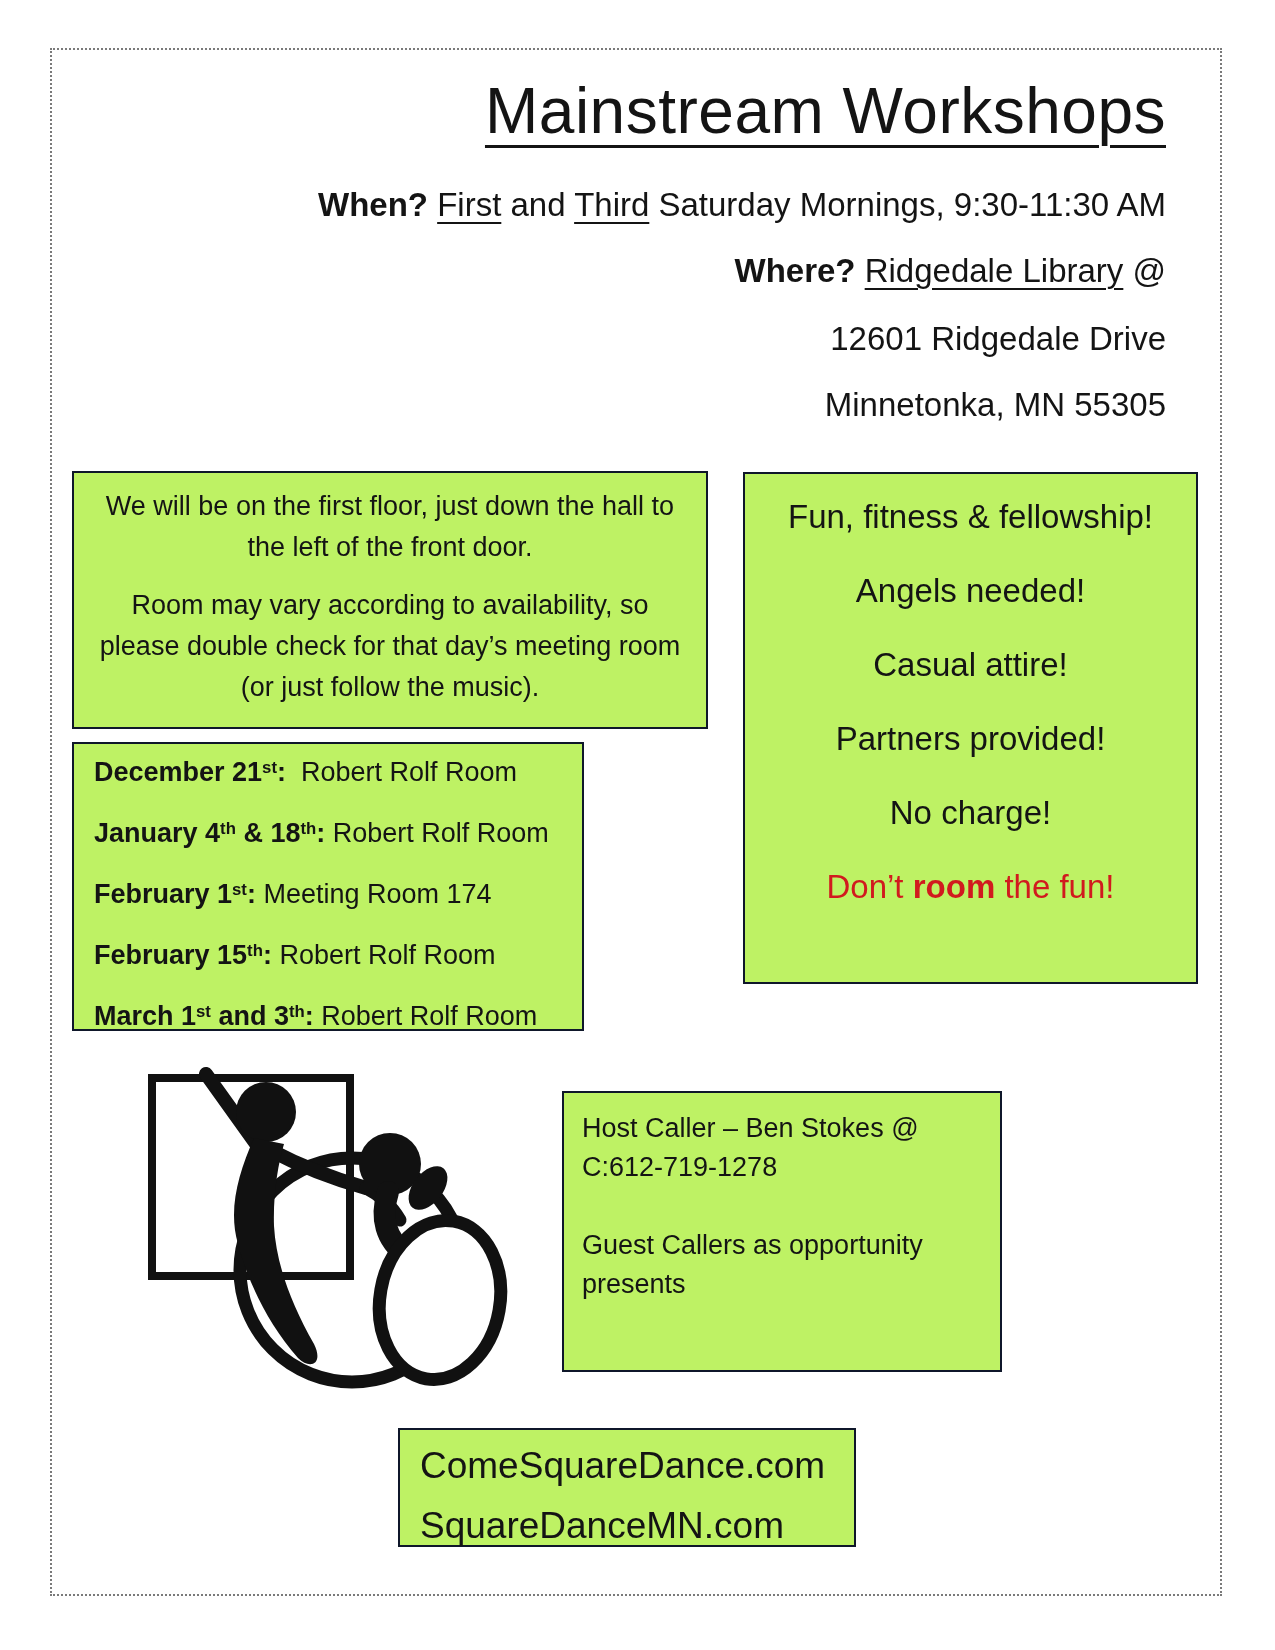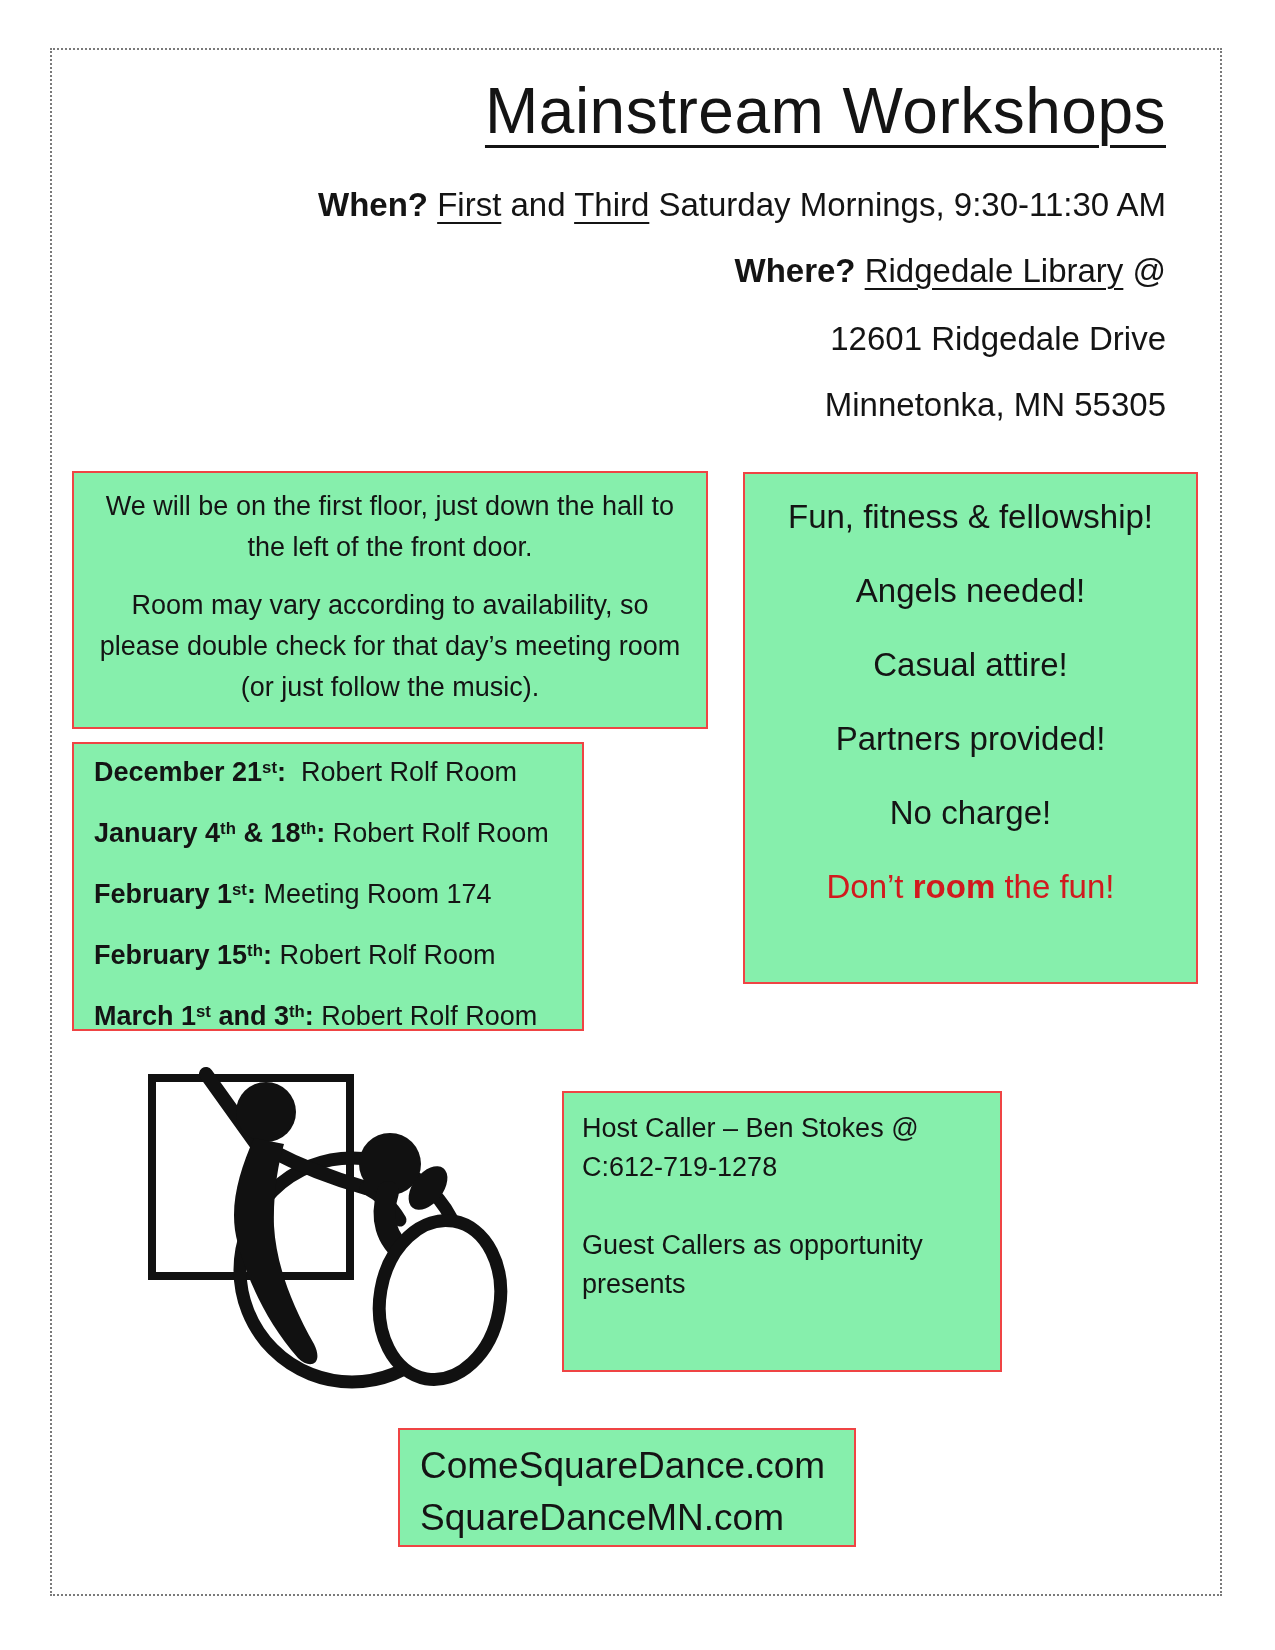--- a/index.html
+++ b/index.html
@@ -17,21 +17,21 @@
   .title-line { top:74px; font-size:64px; letter-spacing:0.5px; }
   .title-line .u-title {
     text-decoration:underline; text-decoration-thickness:3px; text-underline-offset:12px;
   }
   .when-line  { top:186px; font-size:33px; }
   .where-line { top:252px; font-size:33px; }
   .addr1 { top:320px; font-size:33px; }
   .addr2 { top:386px; font-size:33px; }
   .b { font-weight:bold; }
   .u { text-decoration:underline; text-underline-offset:6px; text-decoration-thickness:2px; }
-  .box { position:absolute; border:2px solid #ef4444; background:#86efac; box-sizing:border-box; }
+  .box { position:absolute; border:2px solid #0f172a; background:#bef264; box-sizing:border-box; }
   .note-box {
     left:72px; top:471px; width:636px; height:258px;
     font-size:27px; line-height:41px; text-align:center; padding:13px 24px;
   }
   .note-box p { margin:0 0 17px 0; }
   .schedule-box {
     left:72px; top:742px; width:512px; height:289px;
     font-size:27px; padding:14px 0 0 20px;
   }
   .schedule-line { line-height:28px; margin-bottom:29px; white-space:pre-wrap; }
@@ -48,21 +48,21 @@
   }
   .email-link {
     color:#5b7d95; text-decoration:underline; text-underline-offset:5px; cursor:pointer;
   }
   .spacer-line { height:39px; }
   .sites-box {
     left:398px; top:1428px; width:458px; height:119px;
     font-size:37px; padding:16px 0 0 20px;
   }
   .site-line { line-height:40px; }
-  .site-line + .site-line { margin-top:12px; }
+  .site-line + .site-line { margin-top:20px; }
   .dancers { left:142px; top:1038px; }
 </style>
 </head>
 <body>
 
 <div class="abs frame"></div>
 
 <div class="abs center-line title-line">
   <span class="u-title">Mainstream Workshops</span>
 </div>

